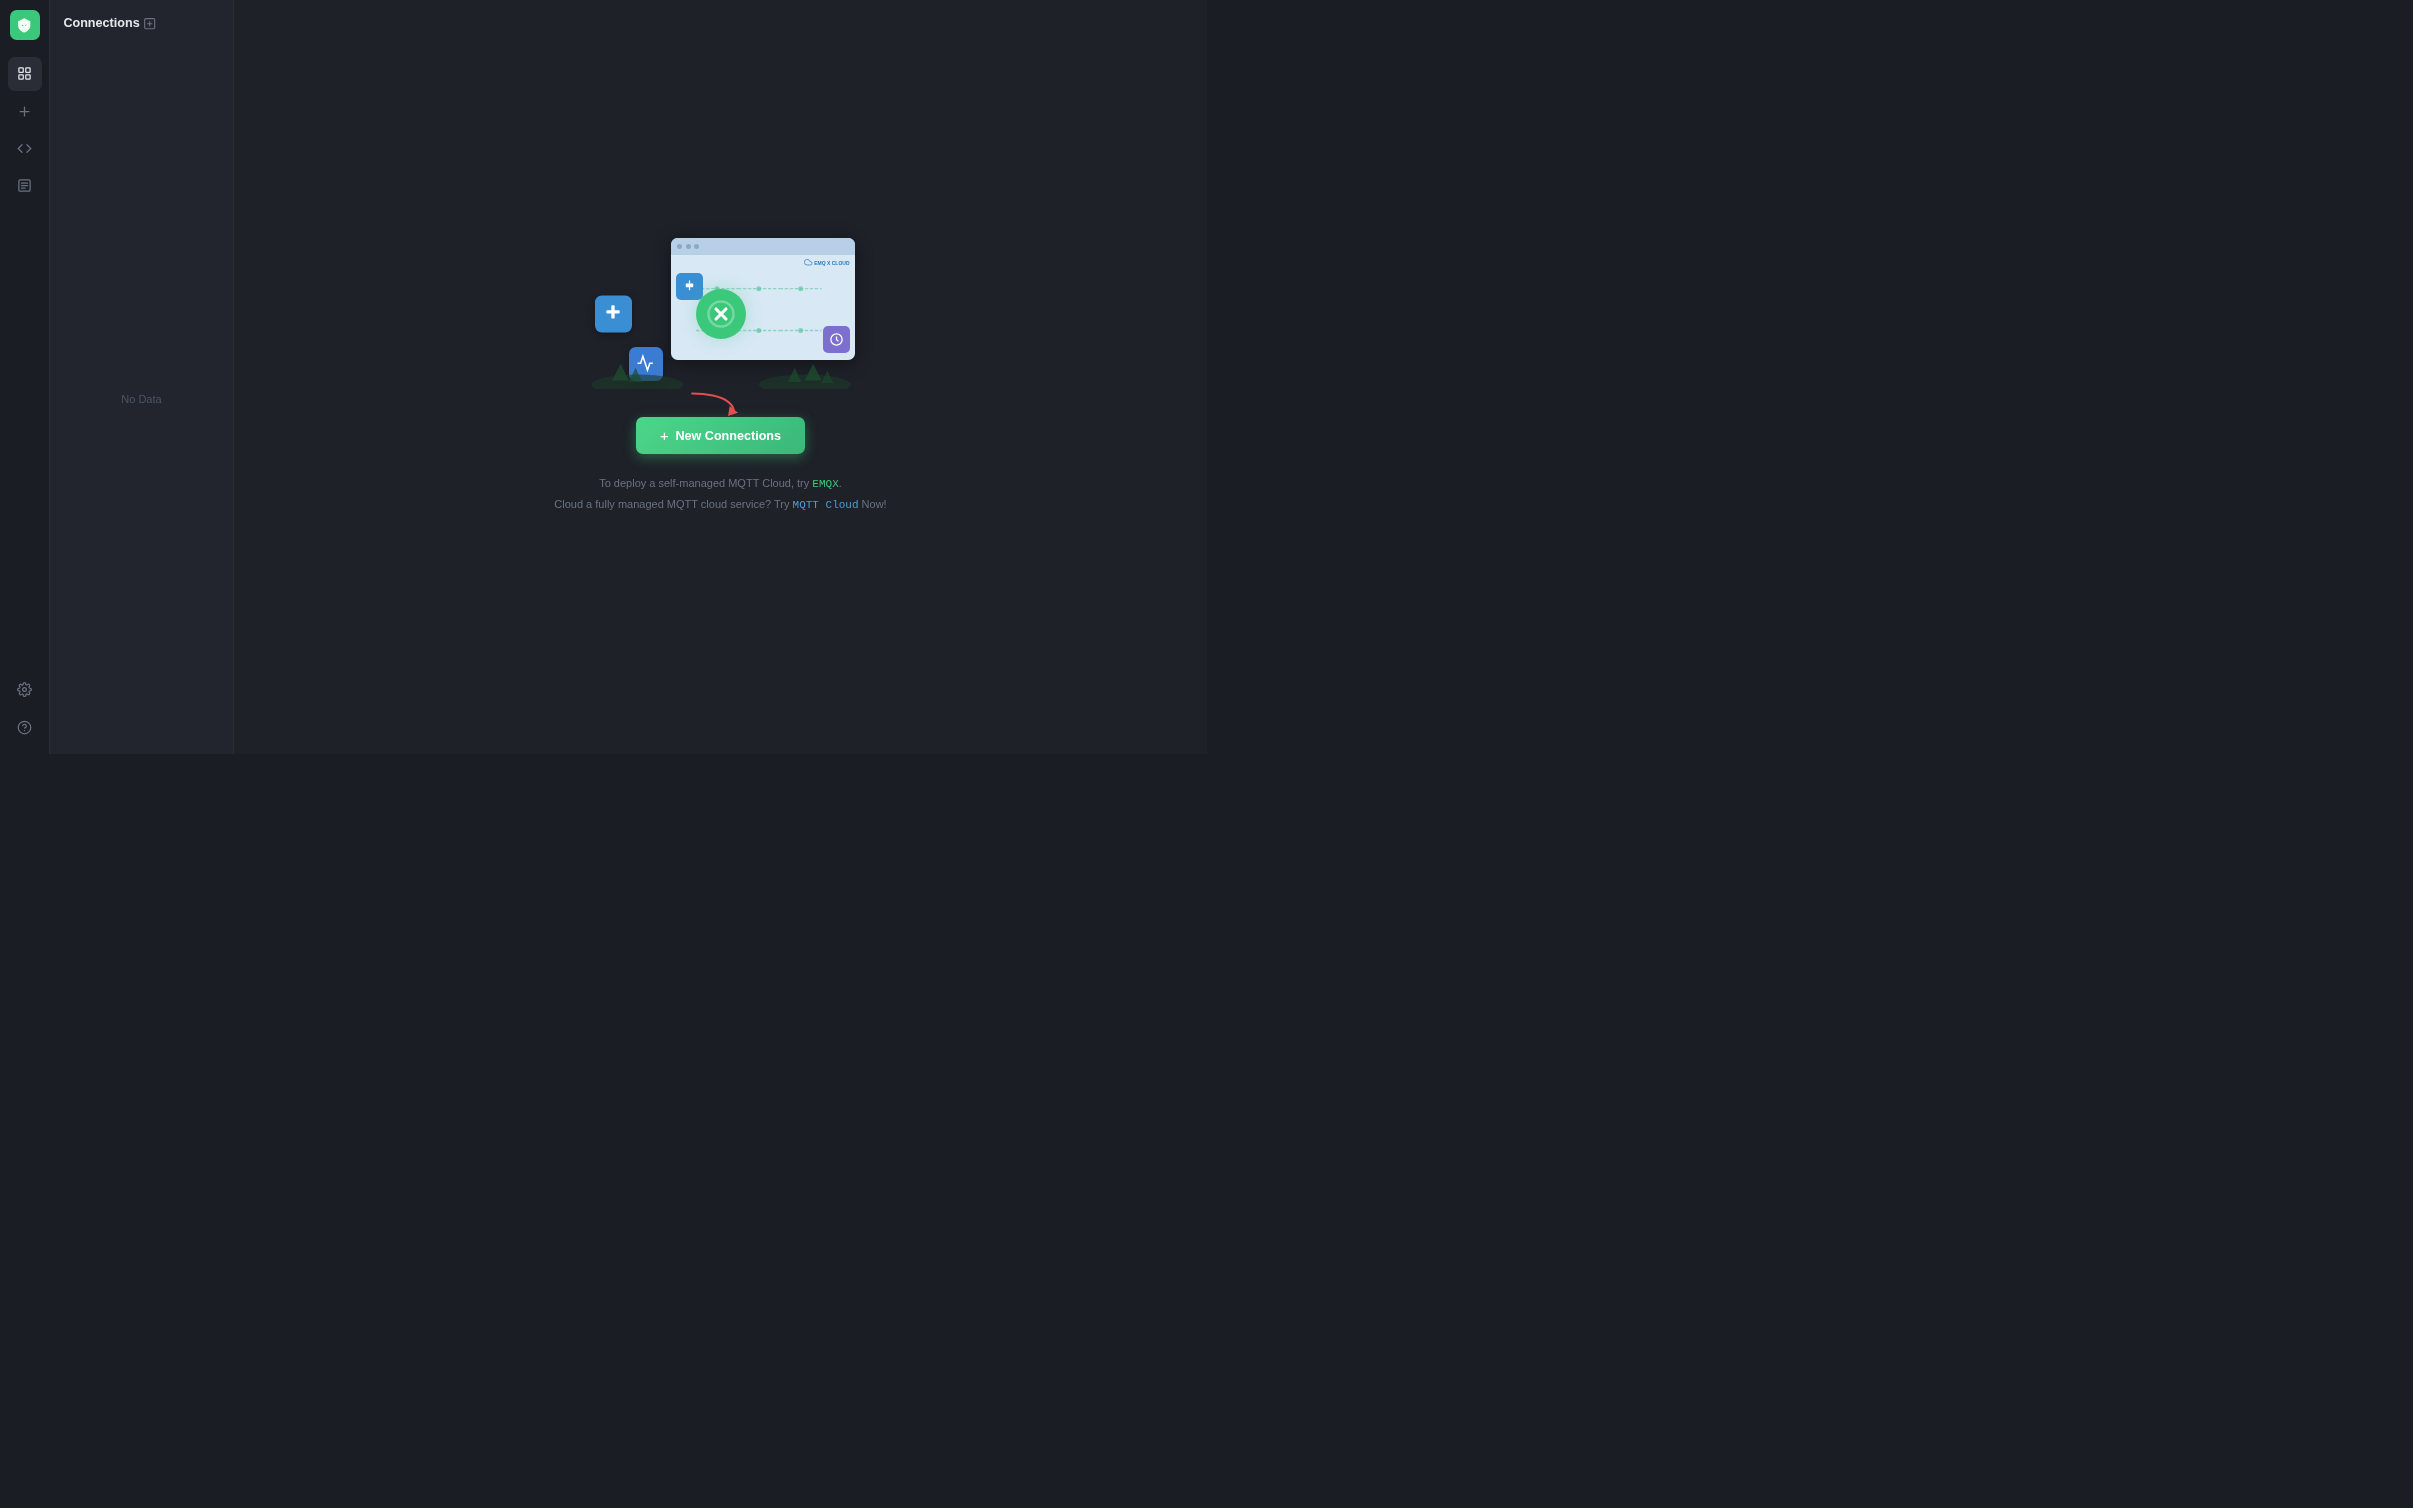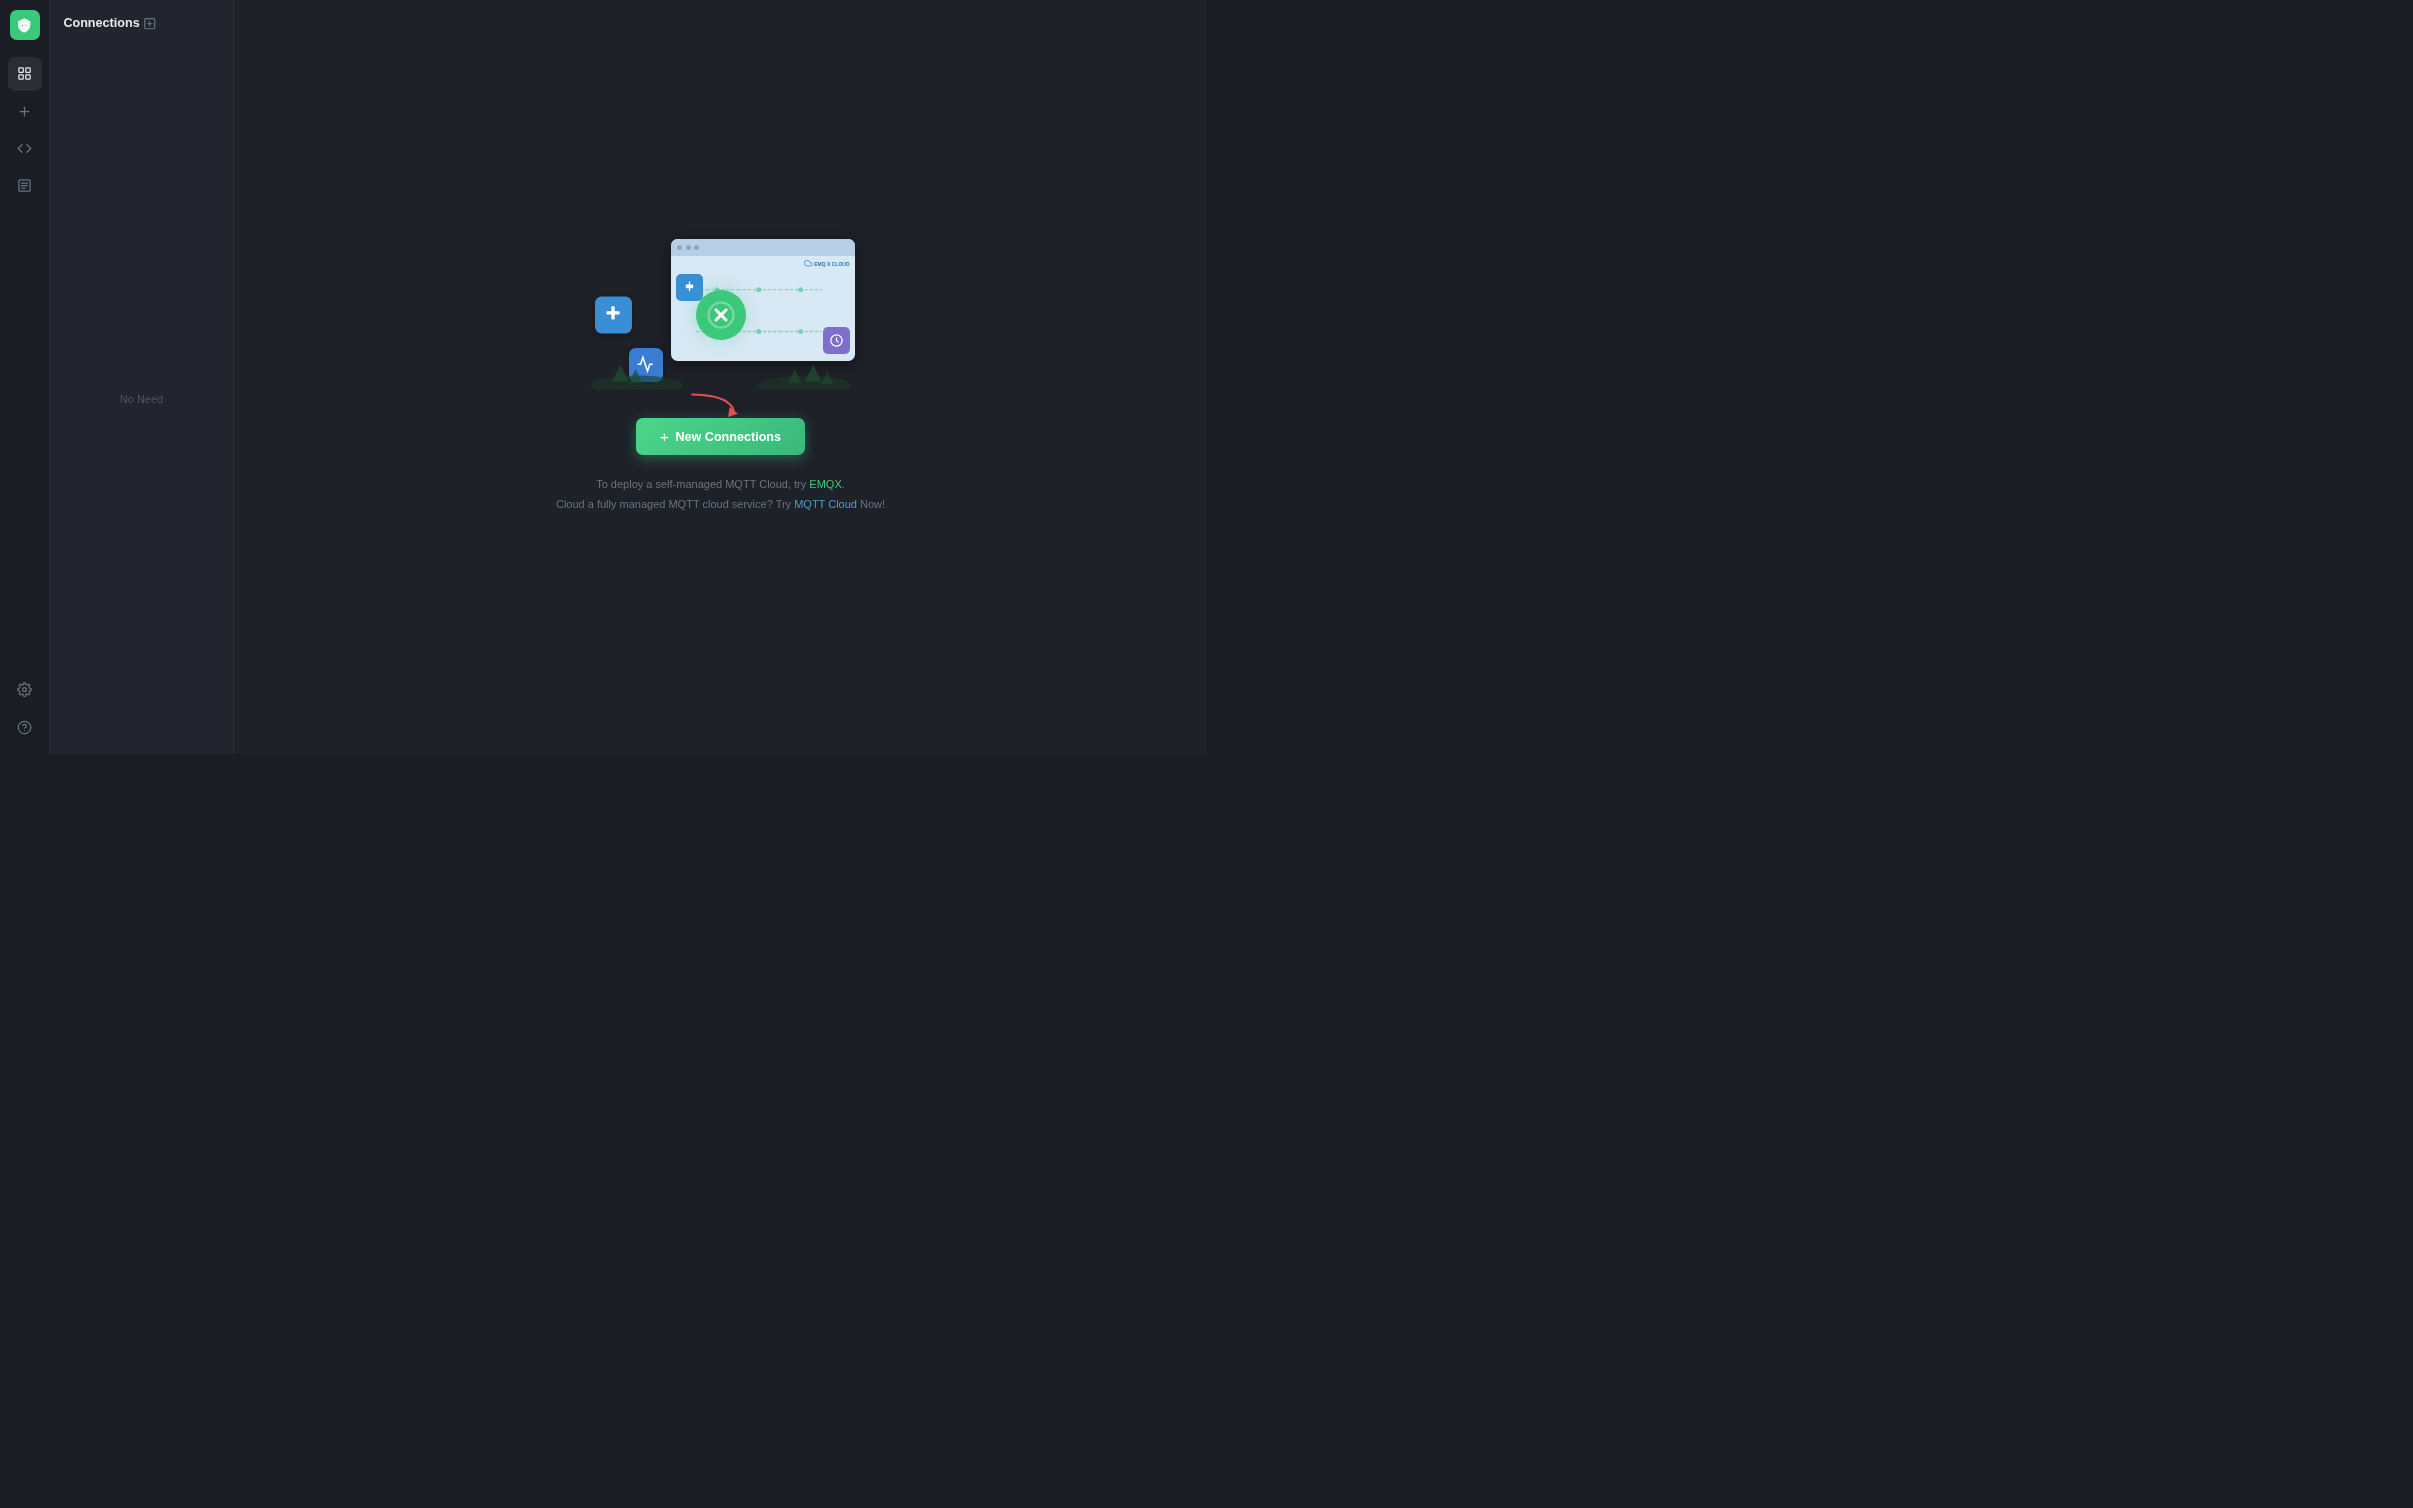--- a/index.html
+++ b/index.html
@@ -240,20 +240,21 @@
     .info-text {
       font-size: 11px;
       color: #6b7280;
       text-align: center;
       line-height: 1.8;
     }
 
     .info-text a {
       color: #3cc87a;
       text-decoration: none;
+      font-family: Liberation Mono, monospace;
     }
 
     .info-text a.blue {
       color: #4a9dd4;
     }
   </style>
 </head>
 <body>
 
 <div class="icon-sidebar">
@@ -320,21 +321,21 @@
   <div class="connections-header">
     <span class="connections-title">Connections</span>
     <div class="add-connection-btn">
       <svg viewBox="0 0 24 24" fill="none" stroke="currentColor" stroke-width="2" stroke-linecap="round" width="13.4" height="13.4">
         <rect x="3" y="3" width="18" height="18" rx="2"></rect>
         <line x1="12" y1="8" x2="12" y2="16"></line>
         <line x1="8" y1="12" x2="16" y2="12"></line>
       </svg>
     </div>
   </div>
-  <div class="no-data">No Need</div>
+  <div class="no-data">No Data</div>
 </div>
 
 <div class="main-content">
   <div class="center-illustration">
 
     <div class="illustration-container">
 
       <svg style="position:absolute;bottom:0;left:0;width:100%;height:34px;z-index:1" viewBox="0 0 320 40" fill="none">
         <ellipse cx="60" cy="35" rx="55" ry="12" fill="#1a3a2a" opacity="0.6"></ellipse>
         <ellipse cx="260" cy="35" rx="55" ry="12" fill="#1a3a2a" opacity="0.6"></ellipse>

